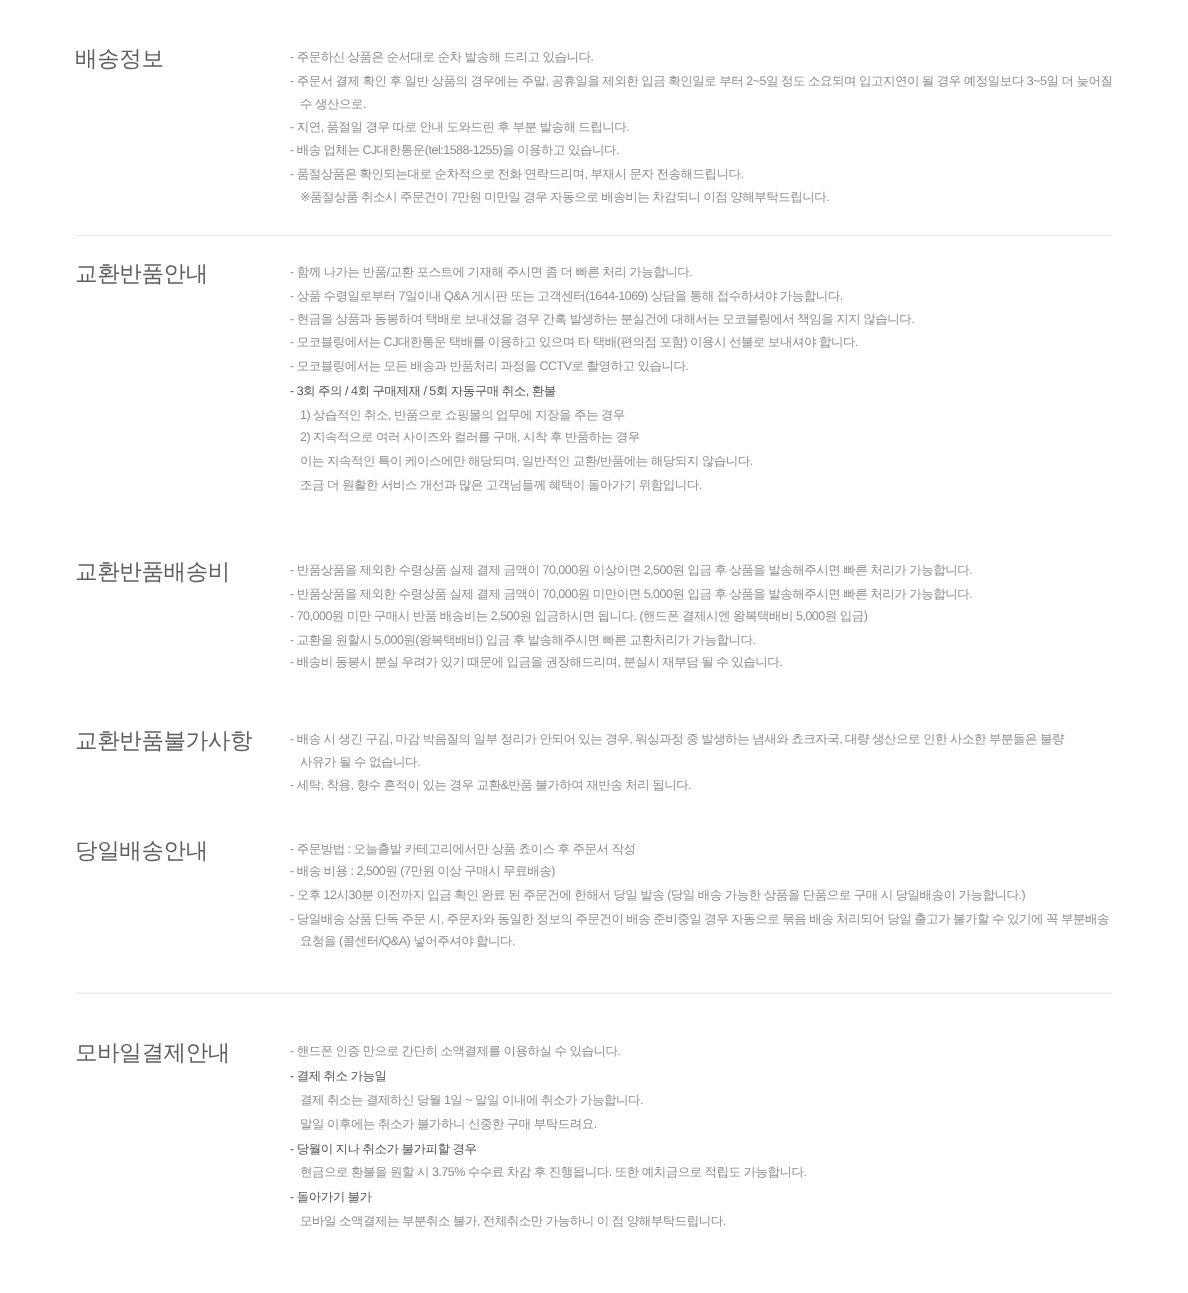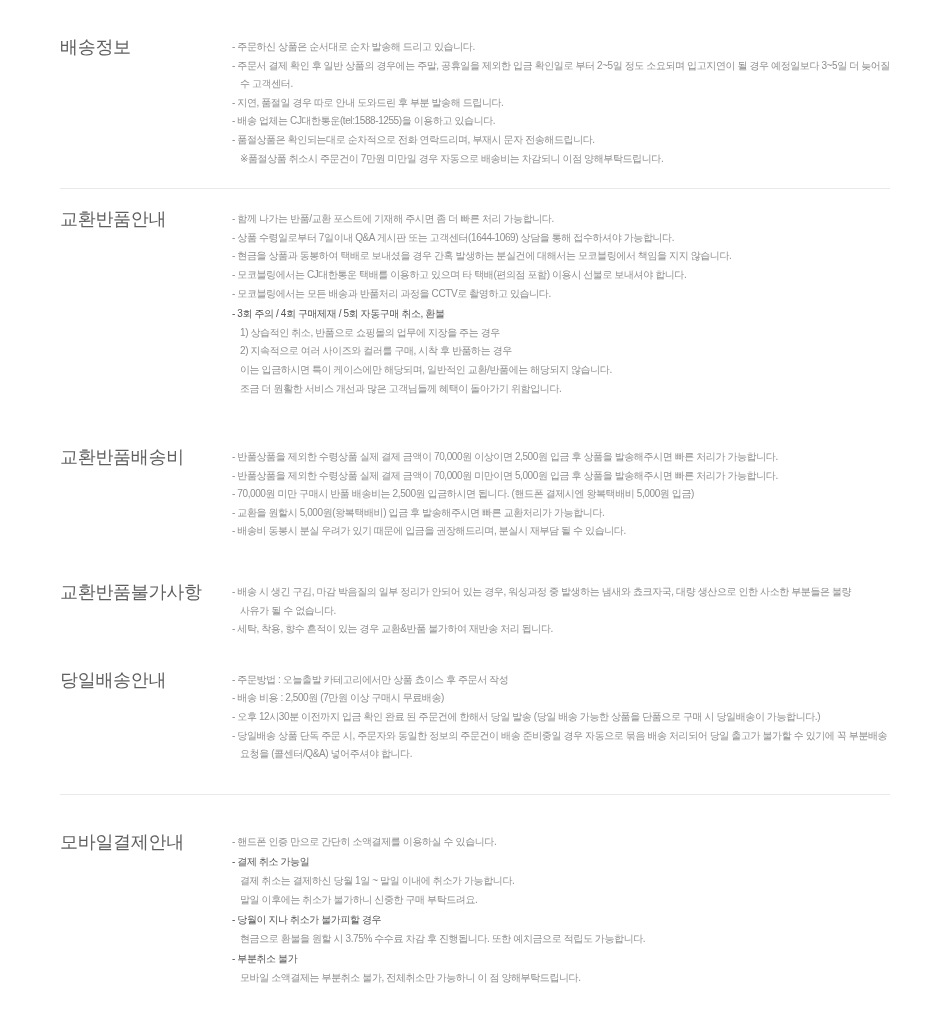--- a/index.html
+++ b/index.html
@@ -33,40 +33,40 @@
 </head>
 <body>
 
 <div class="page">
   <div id="sections">
   <section class="section sec-0">
     <h3 class="label">배송정보</h3>
     <div class="content">
           <div class="line">- 주문하신 상품은 순서대로 순차 발송해 드리고 있습니다.</div>
           <div class="line">- 주문서 결제 확인 후 일반 상품의 경우에는 주말, 공휴일을 제외한 입금 확인일로 부터 2~5일 정도 소요되며 입고지연이 될 경우 예정일보다 3~5일 더 늦어질</div>
-          <div class="line indent">수 고객센터.</div>
+          <div class="line indent">수 생산으로.</div>
           <div class="line">- 지연, 품절일 경우 따로 안내 도와드린 후 부분 발송해 드립니다.</div>
           <div class="line">- 배송 업체는 CJ대한통운(tel:1588-1255)을 이용하고 있습니다.</div>
           <div class="line">- 품절상품은 확인되는대로 순차적으로 전화 연락드리며, 부재시 문자 전송해드립니다.</div>
           <div class="line indent">※품절상품 취소시 주문건이 7만원 미만일 경우 자동으로 배송비는 차감되니 이점 양해부탁드립니다.</div>
         </div>
   </section>
 <hr class="divider divider-0">
   <section class="section sec-1">
     <h3 class="label">교환반품안내</h3>
     <div class="content">
           <div class="line">- 함께 나가는 반품/교환 포스트에 기재해 주시면 좀 더 빠른 처리 가능합니다.</div>
           <div class="line">- 상품 수령일로부터 7일이내 Q&amp;A 게시판 또는 고객센터(1644-1069) 상담을 통해 접수하셔야 가능합니다.</div>
           <div class="line">- 현금을 상품과 동봉하여 택배로 보내셨을 경우 간혹 발생하는 분실건에 대해서는 모코블링에서 책임을 지지 않습니다.</div>
           <div class="line">- 모코블링에서는 CJ대한통운 택배를 이용하고 있으며 타 택배(편의점 포함) 이용시 선불로 보내셔야 합니다.</div>
           <div class="line">- 모코블링에서는 모든 배송과 반품처리 과정을 CCTV로 촬영하고 있습니다.</div>
           <div class="line bold">- 3회 주의 / 4회 구매제재 / 5회 자동구매 취소, 환불</div>
           <div class="line indent">1) 상습적인 취소, 반품으로 쇼핑몰의 업무에 지장을 주는 경우</div>
           <div class="line indent">2) 지속적으로 여러 사이즈와 컬러를 구매, 시착 후 반품하는 경우</div>
-          <div class="line indent">이는 입금하시면 특이 케이스에만 해당되며, 일반적인 교환/반품에는 해당되지 않습니다.</div>
+          <div class="line indent">이는 지속적인 특이 케이스에만 해당되며, 일반적인 교환/반품에는 해당되지 않습니다.</div>
           <div class="line indent">조금 더 원활한 서비스 개선과 많은 고객님들께 혜택이 돌아가기 위함입니다.</div>
         </div>
   </section>
 
   <section class="section sec-2">
     <h3 class="label">교환반품배송비</h3>
     <div class="content">
           <div class="line">- 반품상품을 제외한 수령상품 실제 결제 금액이 70,000원 이상이면 2,500원 입금 후 상품을 발송해주시면 빠른 처리가 가능합니다.</div>
           <div class="line">- 반품상품을 제외한 수령상품 실제 결제 금액이 70,000원 미만이면 5,000원 입금 후 상품을 발송해주시면 빠른 처리가 가능합니다.</div>
           <div class="line">- 70,000원 미만 구매시 반품 배송비는 2,500원 입금하시면 됩니다. (핸드폰 결제시엔 왕복택배비 5,000원 입금)</div>
@@ -97,18 +97,18 @@
 <hr class="divider divider-1">
   <section class="section sec-5">
     <h3 class="label">모바일결제안내</h3>
     <div class="content">
           <div class="line">- 핸드폰 인증 만으로 간단히 소액결제를 이용하실 수 있습니다.</div>
           <div class="line bold">- 결제 취소 가능일</div>
           <div class="line indent">결제 취소는 결제하신 당월 1일 ~ 말일 이내에 취소가 가능합니다.</div>
           <div class="line indent">말일 이후에는 취소가 불가하니 신중한 구매 부탁드려요.</div>
           <div class="line bold">- 당월이 지나 취소가 불가피할 경우</div>
           <div class="line indent">현금으로 환불을 원할 시 3.75% 수수료 차감 후 진행됩니다. 또한 예치금으로 적립도 가능합니다.</div>
-          <div class="line bold">- 부분취소 불가</div>
+          <div class="line bold">- 돌아가기 불가</div>
           <div class="line indent">모바일 소액결제는 부분취소 불가, 전체취소만 가능하니 이 점 양해부탁드립니다.</div>
         </div>
   </section>
 </div>
 </div>
 
 </body></html>

